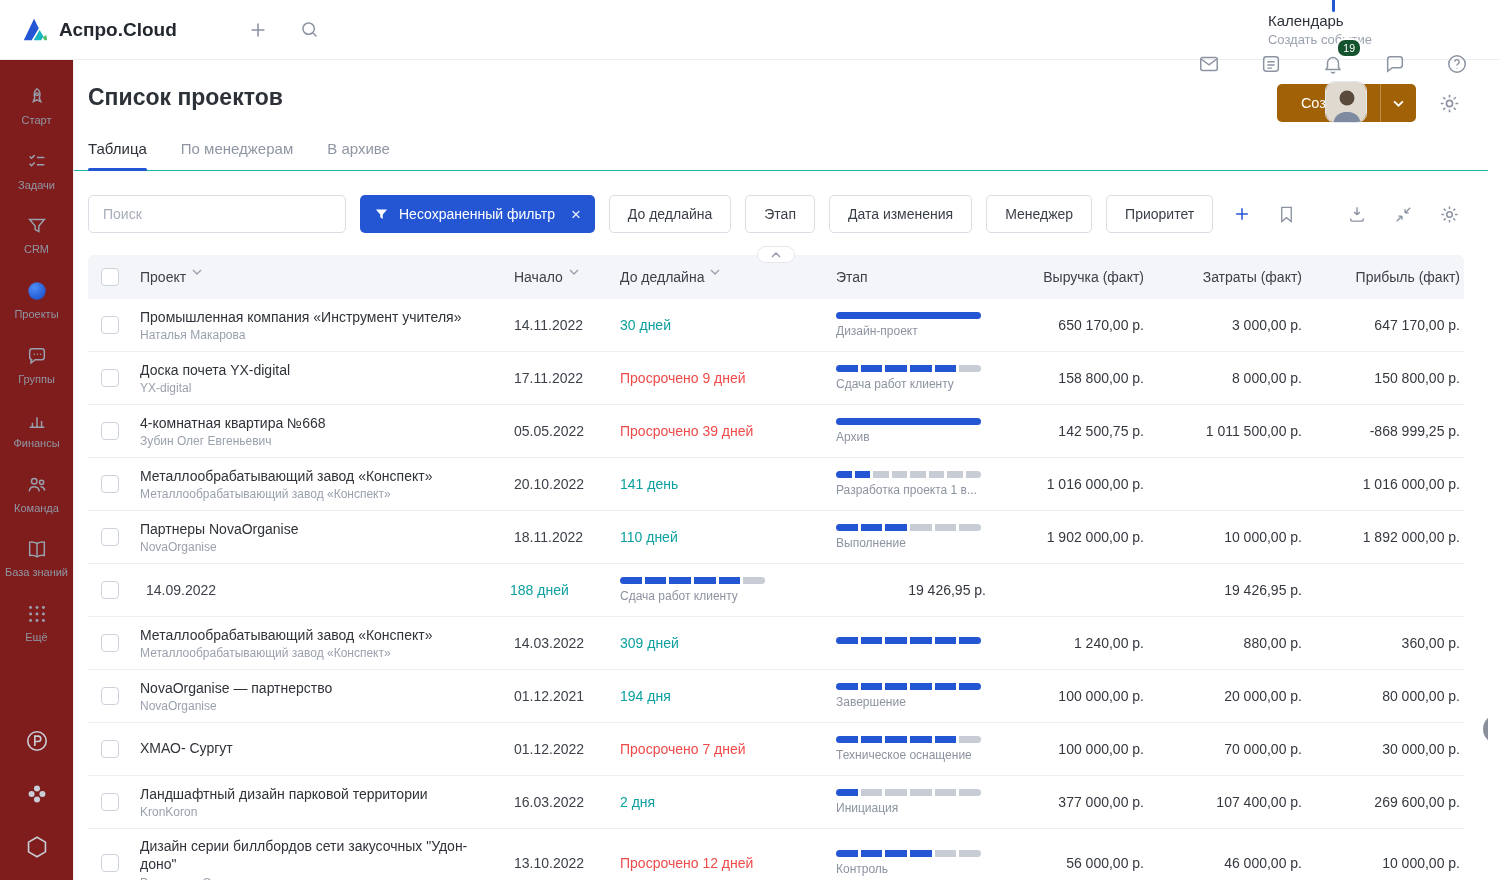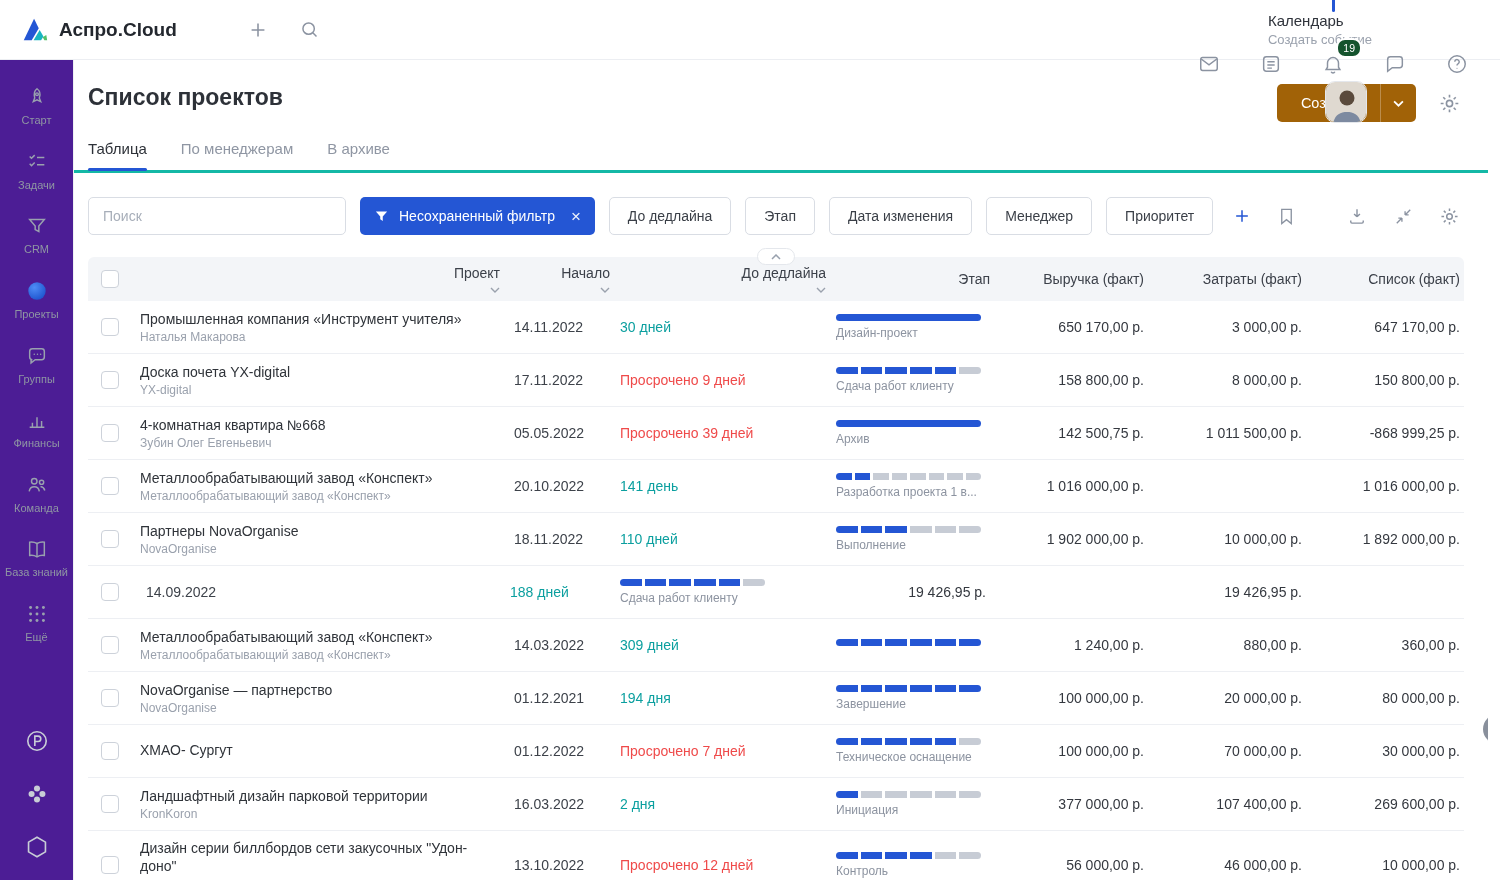--- a/index.html
+++ b/index.html
@@ -27,21 +27,21 @@
   .cal-sub { font-size: 13px; color: #9aa1ad; margin-top: 3px; }
   .hdr-icons { display: flex; align-items: center; gap: 28px; }
   .bell-wrap { position: relative; }
   .badge { position: absolute; top: -9px; right: -12px; background: #14532d; color: #fff;
     font-size: 10.5px; padding: 2px 5px; border-radius: 9px; border: 2px solid #fff; }
   .avatar { width: 42px; height: 42px; border-radius: 10px; overflow: hidden; margin-left: 26px;
     cursor: pointer; border: 1px solid #e4e7ec; }
 
   
   .sidebar { position: absolute; top: 60px; left: 0; width: 74px; height: 820px;
-    background: #4c1d95; border-right: 1px solid #eef0f3; padding-top: 14px; z-index: 4; }
+    background: #7f1d1d; border-right: 1px solid #eef0f3; padding-top: 14px; z-index: 4; }
   .side-item { display: flex; flex-direction: column; align-items: center; gap: 6px;
     padding: 12px 2px; cursor: pointer; color: #99a1ae; }
   .side-label { font-size: 11px; color: #8f96a3; text-align: center; line-height: 1.15; }
   .integrations { position: absolute; top: 668px; left: 0; width: 74px; display: flex;
     flex-direction: column; align-items: center; gap: 27px; color: #c8cdd6; }
 
   
   .main { position: absolute; top: 60px; left: 62px; width: 1426px; height: 820px;
     background: #fff; overflow: hidden; }
   .page-head { display: flex; align-items: flex-start; justify-content: space-between;
@@ -50,21 +50,21 @@
   .head-actions { display: flex; align-items: center; gap: 18px; }
   .create-btn { display: flex; height: 38px; background: #a16207; border-radius: 5px;
     color: #fff; overflow: hidden; cursor: pointer; }
   .create-main { padding: 0 24px; display: flex; align-items: center; font-size: 14.5px; }
   .create-caret { width: 36px; display: flex; align-items: center; justify-content: center;
     border-left: 1px solid rgba(255,255,255,.28); }
   .icon-btn { display: flex; align-items: center; justify-content: center; width: 30px; height: 30px;
     color: #8b93a1; cursor: pointer; background: none; border: none; }
   .icon-btn.blue { color: #2456d4; }
 
-  .tabs { display: flex; gap: 34px; padding: 18px 24px 0 26px; border-bottom: 3px solid #14b8a6; }
+  .tabs { display: flex; gap: 34px; padding: 18px 24px 0 26px; border-bottom: 1px solid #14b8a6; }
   .tab { font-size: 15px; color: #8f96a3; padding-bottom: 13px; position: relative; cursor: pointer; }
   .tab.active { color: #2d3138; }
   .tab.active::after { content: ""; position: absolute; left: 0; right: 0; bottom: -1px;
     height: 3px; background: #2456d4; border-radius: 2px; }
 
   .filter-row { display: flex; align-items: center; gap: 14px; padding: 24px 24px 0 26px; }
   .search-input { width: 258px; height: 38px; border: 1px solid #d9dde4; border-radius: 5px;
     padding: 0 14px; font-size: 14px; color: #34383f; outline: none;
     font-family: "Liberation Sans", sans-serif; }
   .search-input::placeholder { color: #a7aeb9; }
@@ -79,21 +79,21 @@
   
   .table-wrap { position: relative; margin: 22px 24px 0 26px; width: 1376px; }
   .collapse-pill { position: absolute; top: -9px; left: 50%; transform: translateX(-50%);
     width: 38px; height: 17px; background: #fff; border: 1px solid #e4e7ec; border-radius: 9px;
     display: flex; align-items: center; justify-content: center; color: #98a0ad;
     cursor: pointer; z-index: 3; }
   .t-header, .t-row { display: grid;
     grid-template-columns: 44px 368px 110px 216px 164px 158px 158px 158px; align-items: center; }
   .t-header { background: #f3f5f8; border-radius: 6px 6px 0 0; height: 44px;
     font-size: 14px; color: #3c414a; font-weight: 500; }
-  .th { display: flex; align-items: flex-end; gap: 6px; cursor: pointer; flex-direction: column; }
+  .th { display: flex; align-items: flex-start; gap: 6px; cursor: pointer; }
   .th .caret { color: #9aa1ad; }
   .th-money { justify-content: flex-end; padding-right: 4px; }
   .c-check { display: flex; justify-content: center; }
   .checkbox { width: 18px; height: 18px; border: 1px solid #cdd2da; border-radius: 4px;
     background: #fff; cursor: pointer; display: inline-block; }
   .t-row { min-height: 53px; border-bottom: 1px solid #edeff3; font-size: 14px; cursor: pointer; }
   .c-project { padding: 8px 14px 8px 8px; }
   .p-name { color: #2f3339; line-height: 1.32; }
   .p-sub { color: #9aa1ad; font-size: 12px; margin-top: 2px; }
   .c-start { padding-left: 14px; color: #3d424a; }
@@ -426,21 +426,21 @@
       <div class="th" style="padding-left:10px">
         <span>Этап</span>
       </div>
       <div class="th th-money">
         <span>Выручка (факт)</span>
       </div>
       <div class="th th-money">
         <span>Затраты (факт)</span>
       </div>
       <div class="th th-money">
-        <span>Список (факт)</span>
+        <span>Прибыль (факт)</span>
       </div>
     </div>
 
     <div id="table-body">
         <div class="t-row">
     <div class="c-check">
       <span class="checkbox"></span>
     </div>
     <div class="c-project">
       <div class="p-name">Промышленная компания «Инструмент учителя»</div>

